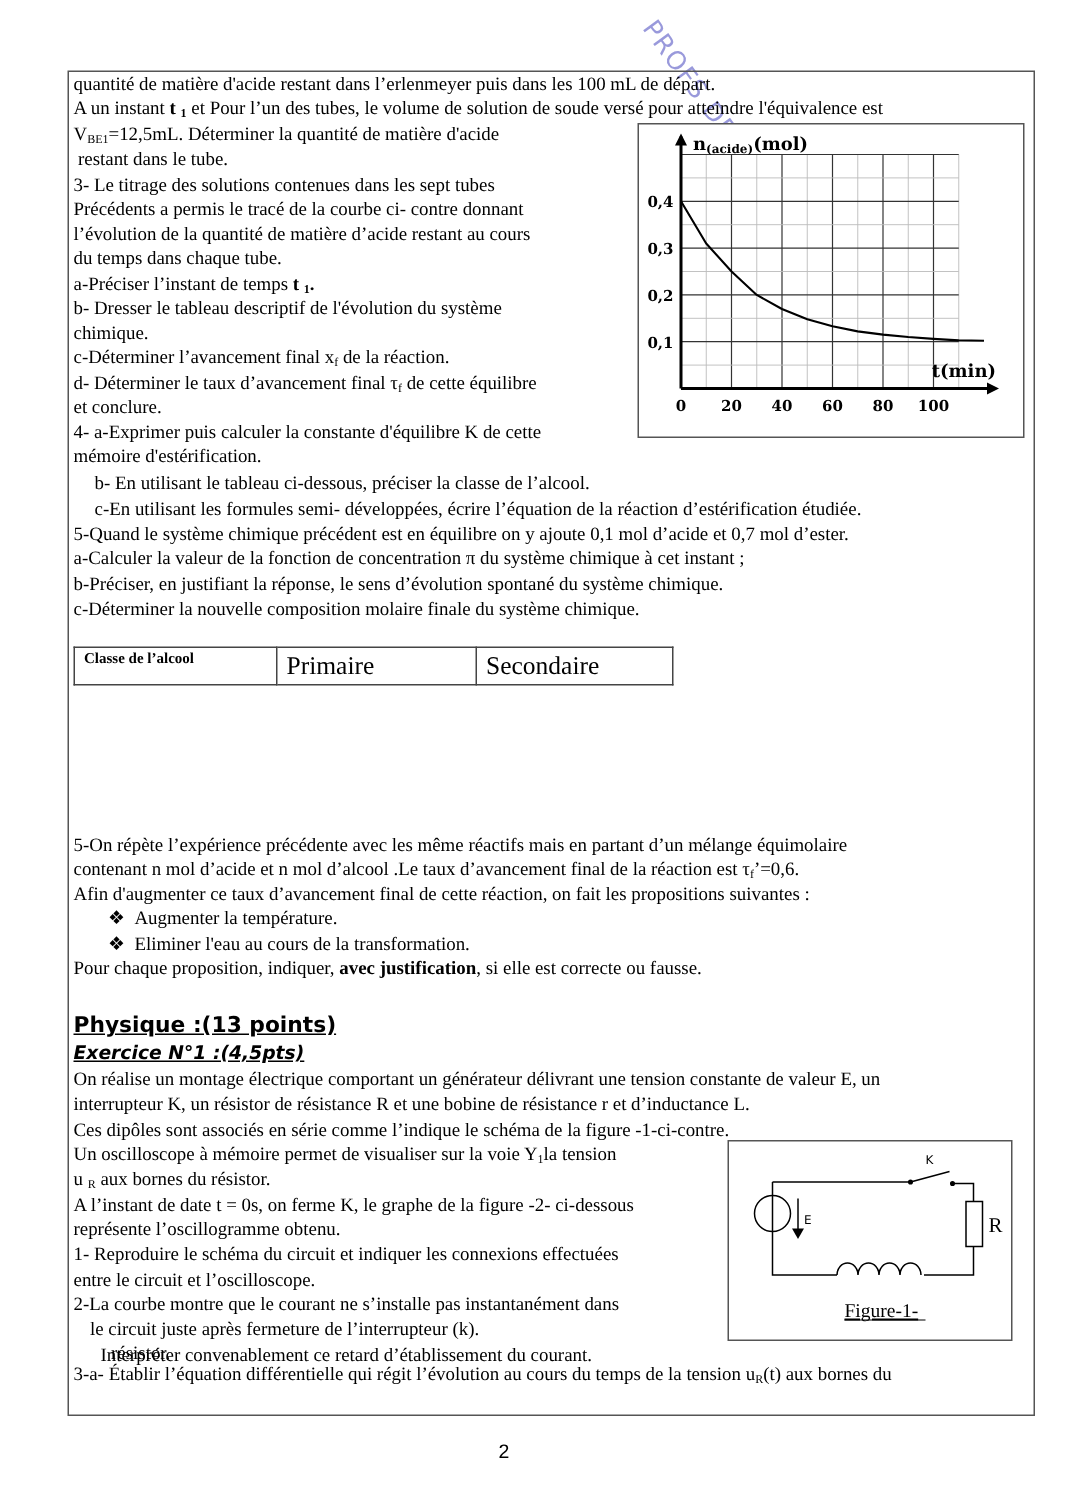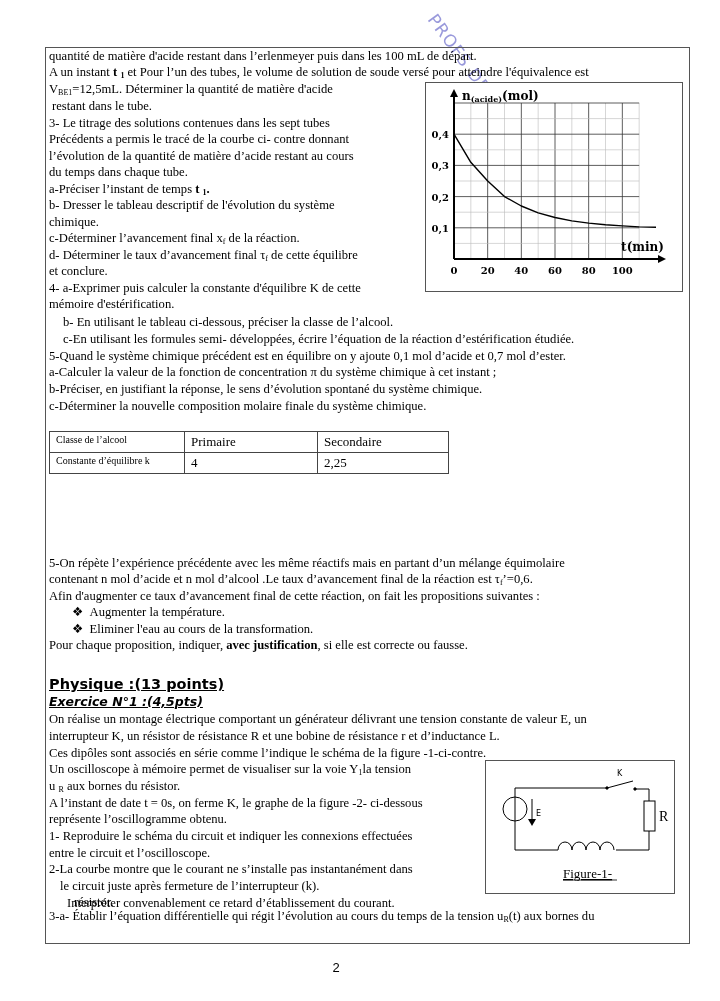--- a/index.html
+++ b/index.html
@@ -9,22 +9,22 @@
            border:1px solid #555; box-sizing:border-box; }
   .ln { position:absolute; left:49px; white-space:nowrap; line-height:16px;text-align:right; }
   sub, .sub { font-size:8px; vertical-align:-2px; }
   .watermark { position:absolute; left:440px; top:10px; color:#8f8fd8;
                font-family:"DejaVu Sans", sans-serif; font-size:17px; letter-spacing:1px;
                transform-origin:0 0; transform:rotate(54deg); white-space:nowrap; opacity:0.9; }
   .chart-box { position:absolute; left:425px; top:82px; width:258px; height:210px;
                border:1px solid #555; box-sizing:border-box; background:#fff; }
   .chart-box svg { position:absolute; left:0; top:0; }
   table.alc { position:absolute; left:49px; top:431px; border-collapse:collapse; width:400px; }
-  table.alc td { border:1px solid #444; padding:2px 6px; vertical-align:top; font-size:13px; }
-  table.alc td.h { font-weight:normal; font-size:10px; width:122px;margin-left:24px; }
+  table.alc td { border:1px solid #444; padding:2px 6px; vertical-align:top; font-size:17px; }
+  table.alc td.h { font-weight:bold; font-size:10px; width:122px;margin-left:24px; }
   .b { font-weight:bold; }
   .title1 { font-family:"DejaVu Sans", sans-serif; font-weight:bold; text-decoration:underline; font-size:14.5px; }
   .title2 { font-family:"DejaVu Sans", sans-serif; font-weight:bold; text-decoration:underline; font-size:12.5px;font-style:italic; }
   .circuit { position:absolute; left:485px; top:760px; width:190px; height:134px;
              border:1px solid #555; box-sizing:border-box; background:#fff; }
   .pagenum { position:absolute; left:0; width:672px; top:960px; text-align:center;
              font-family:"Liberation Sans", sans-serif; font-size:13px; }
 </style>
 </head>
 <body>
@@ -112,25 +112,20 @@
     </svg>
 </div>
 
 <table class="alc">
   <tbody>
       <tr>
     <td class="h">Classe de l’alcool</td>
     <td style="width:120px">Primaire</td>
     <td>Secondaire</td>
   </tr>
-  <tr>
-    <td class="h">Constante d’équilibre k</td>
-    <td>4</td>
-    <td>2,25</td>
-  </tr>
 </tbody>
   </table>
 
 <div class="ln" style="top:555px">5-On répète l’expérience précédente avec les même réactifs mais en partant d’un mélange équimolaire</div>
 <div class="ln" style="top:571px"><span>contenant  n mol d’acide  et n mol d’alcool .Le taux d’avancement final de la réaction est τ</span><span class="sub">f</span><span>’=0,6.</span></div>
 <div class="ln" style="top:588px">Afin d'augmenter ce taux d’avancement final de cette réaction, on fait les propositions suivantes :</div>
 <div class="ln" style="top:604px;left:72px"><span>❖</span>&nbsp;&nbsp;<span>Augmenter la température.</span></div>
 <div class="ln" style="top:621px;left:72px"><span>❖</span>&nbsp;&nbsp;<span>Eliminer l'eau au cours de la transformation.</span></div>
 <div class="ln" style="top:637px"><span>Pour chaque proposition, indiquer, </span><span class="b">avec justification</span><span>, si elle est correcte ou fausse.</span></div>
 

